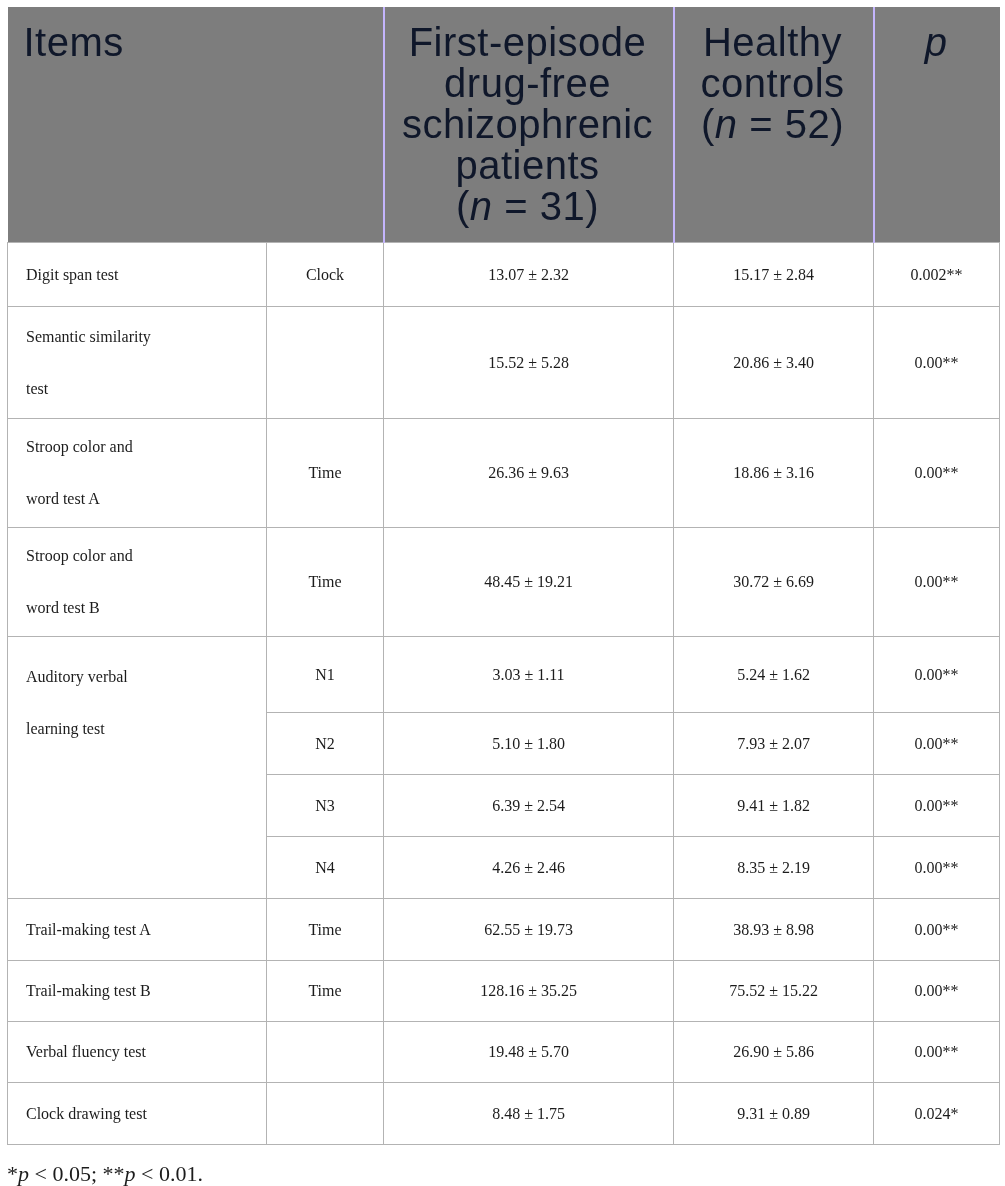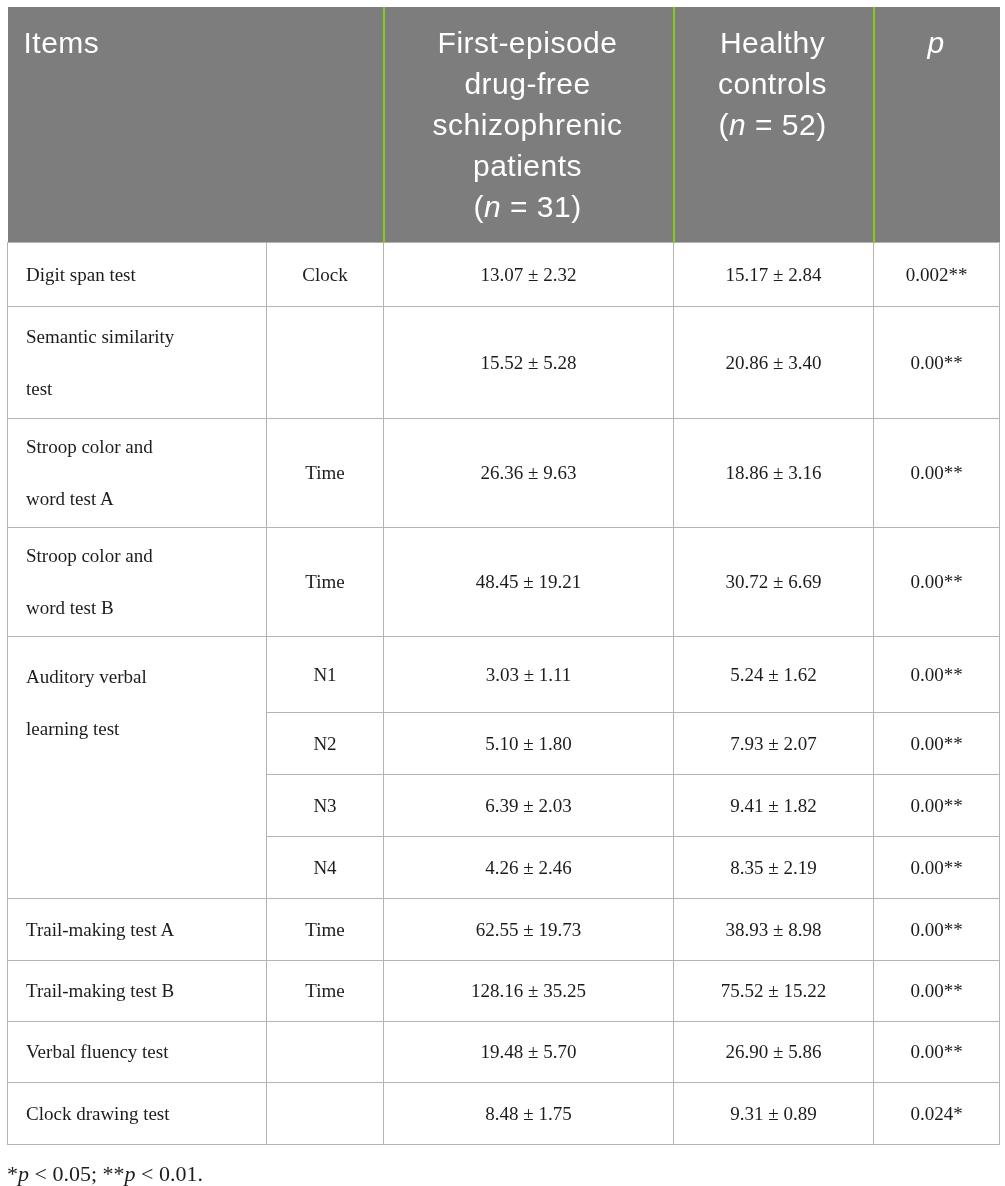--- a/index.html
+++ b/index.html
@@ -22,48 +22,48 @@
   }
   col.c-item     { width: 259px; }
   col.c-sub      { width: 117px; }
   col.c-patients { width: 290px; }
   col.c-controls { width: 200px; }
   col.c-p        { width: 126px; }
 
   
   thead th {
     background: #7d7d7d;
-    color: #ffffff;
+    color: #0f172a;
     font-family: "Liberation Sans", sans-serif;
     font-weight: normal;
-    font-size: 30px;
+    font-size: 40px;
     line-height: 41px;
     letter-spacing: 0.5px;
     vertical-align: top;
     padding: 15px 6px 15px 4px;
     height: 230px;
     box-sizing: border-box;
     text-align: center;
     white-space: pre-line;
     border: none;
   }
   thead th.items-h {
     text-align: left;
     padding-left: 16px;
   }
   thead th + th {
-    border-left: 2px solid #84cc16;
+    border-left: 2px solid #c4b5fd;
   }
   thead .n-line { display: block; }
   thead i { font-style: italic; }
 
   
   tbody td {
     border: 1.5px solid #b3b3b3;
-    font-size: 19px;
+    font-size: 16px;
     line-height: 52px;
     vertical-align: middle;
     text-align: center;
     padding: 2px 4px;
     box-sizing: border-box;
     background: #ffffff;
   }
   tbody td.item {
     text-align: left;
     padding-left: 18px;
@@ -154,21 +154,21 @@
       <td>0.00**</td>
     </tr>
     <tr>
       <td>N2</td>
       <td>5.10 ± 1.80</td>
       <td>7.93 ± 2.07</td>
       <td>0.00**</td>
     </tr>
     <tr>
       <td>N3</td>
-      <td>6.39 ± 2.03</td>
+      <td>6.39 ± 2.54</td>
       <td>9.41 ± 1.82</td>
       <td>0.00**</td>
     </tr>
     <tr>
       <td>N4</td>
       <td>4.26 ± 2.46</td>
       <td>8.35 ± 2.19</td>
       <td>0.00**</td>
     </tr>
     <tr>

